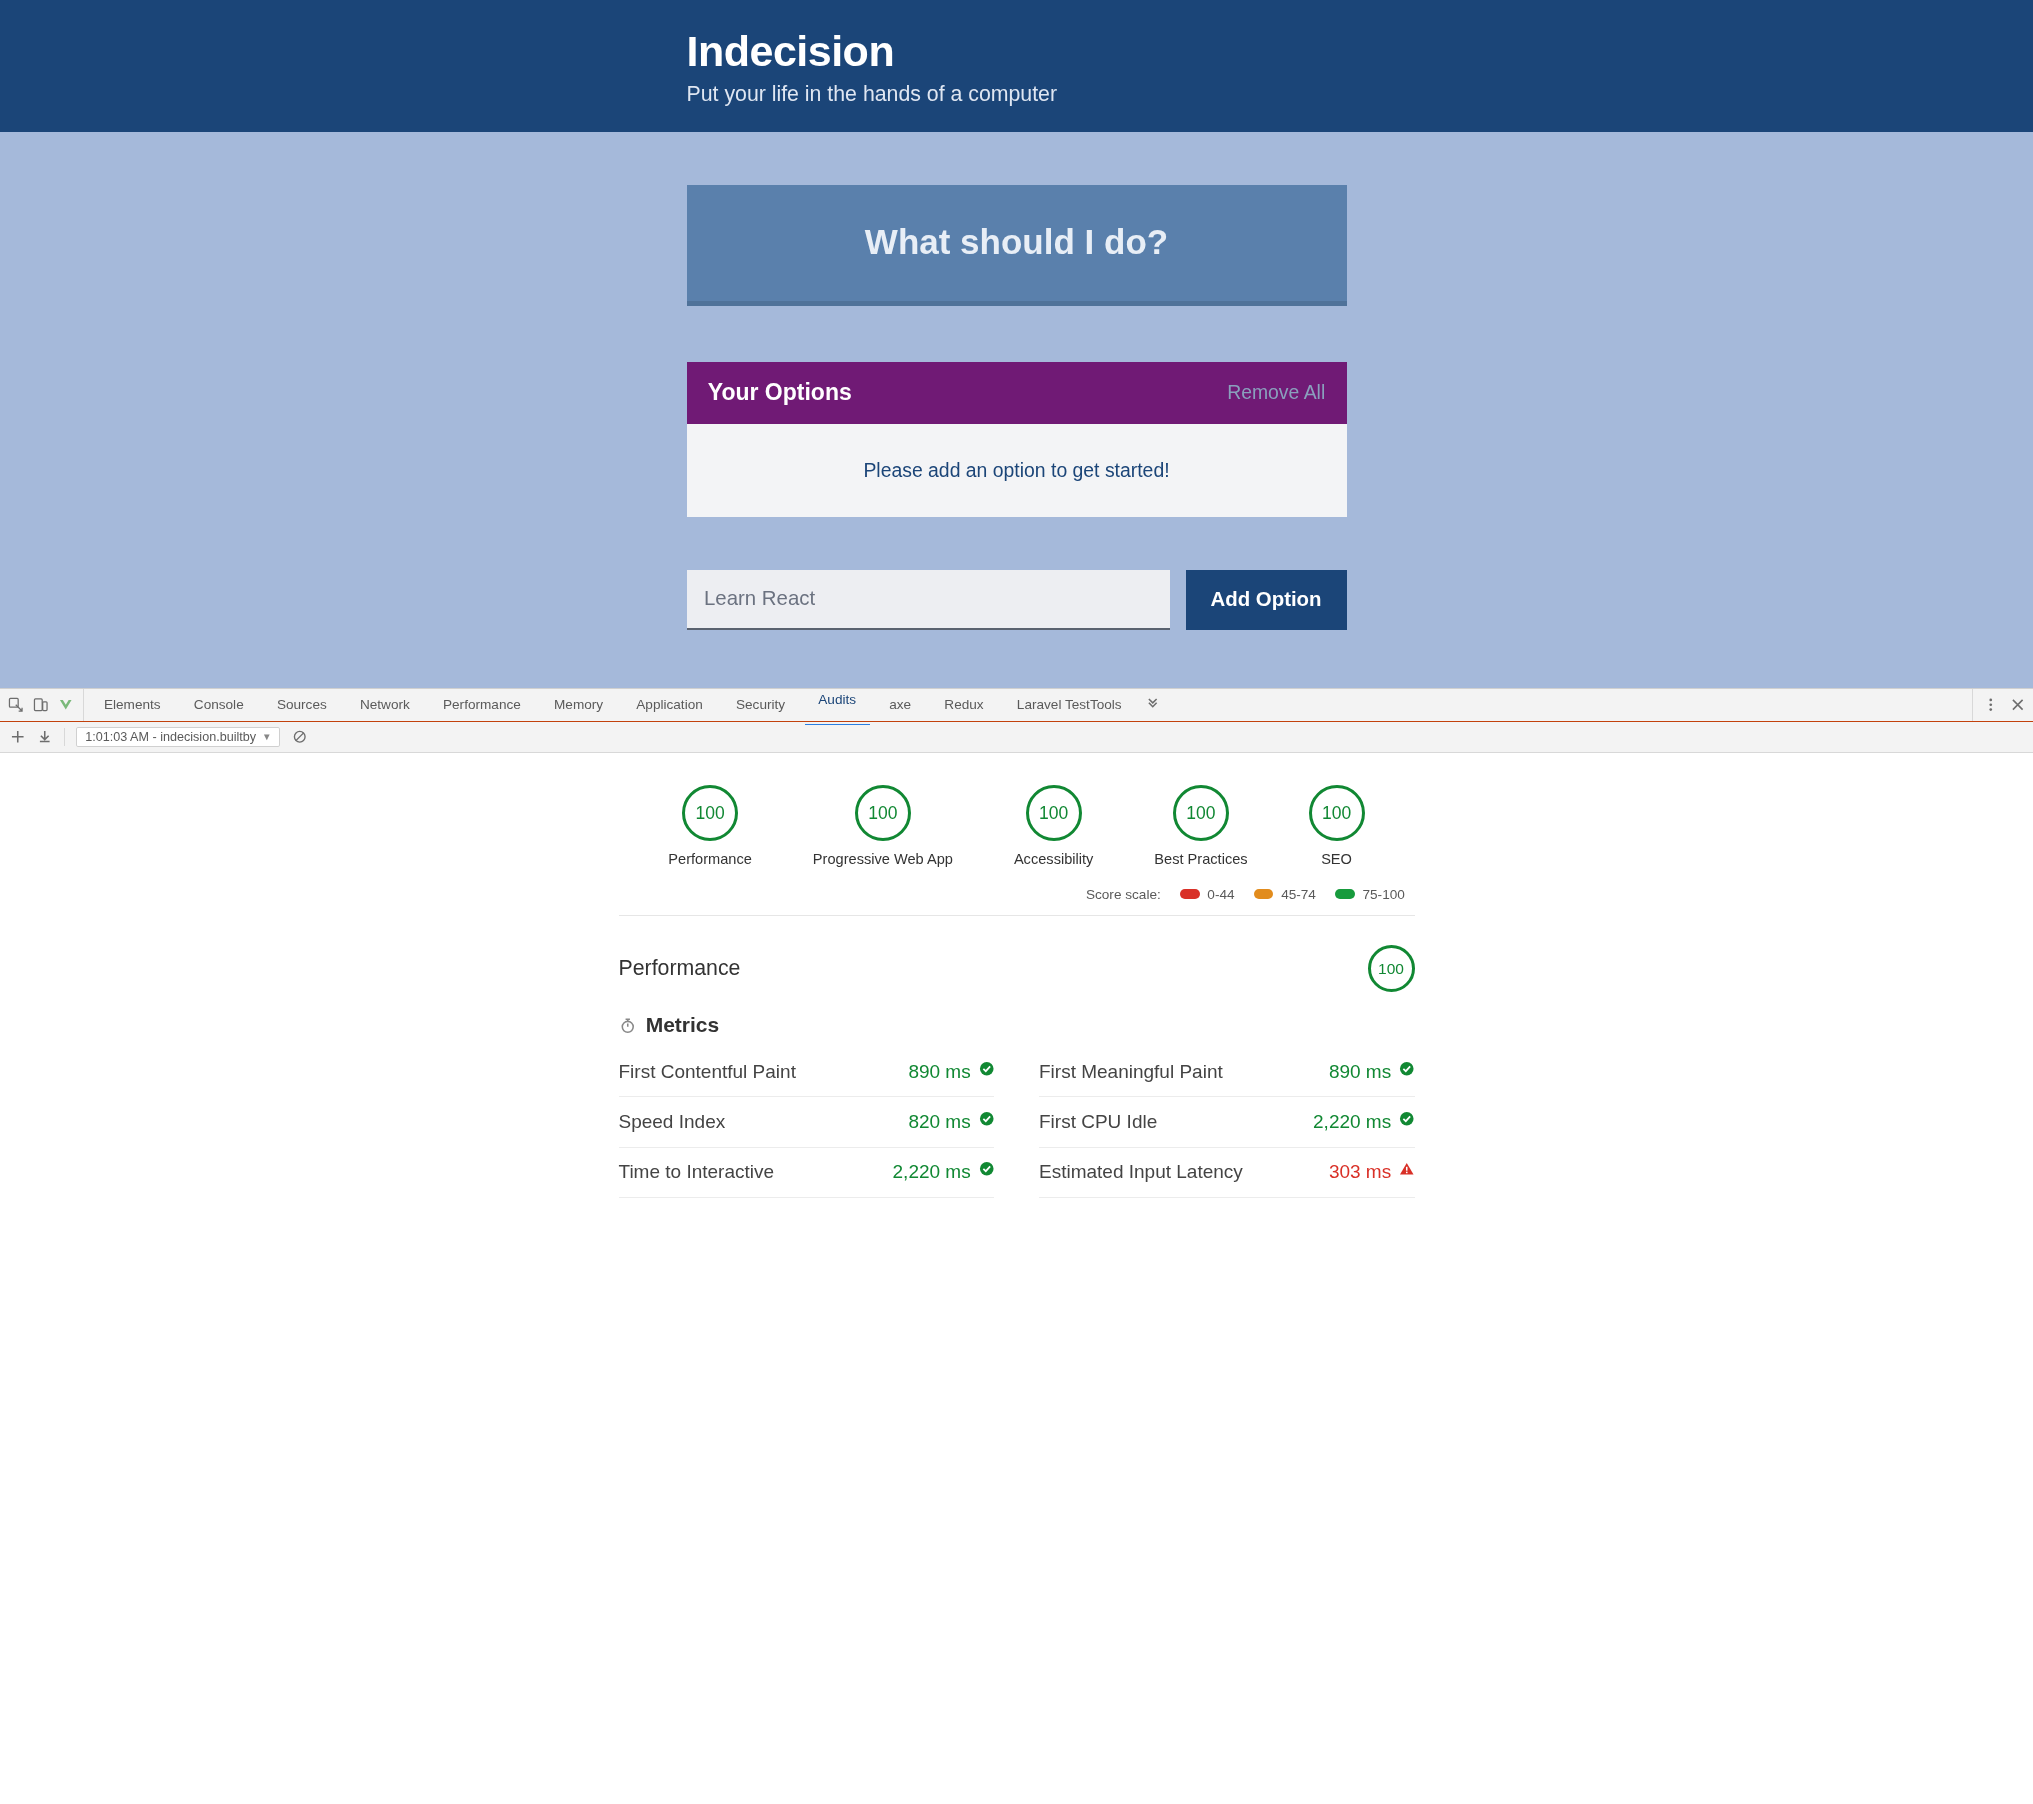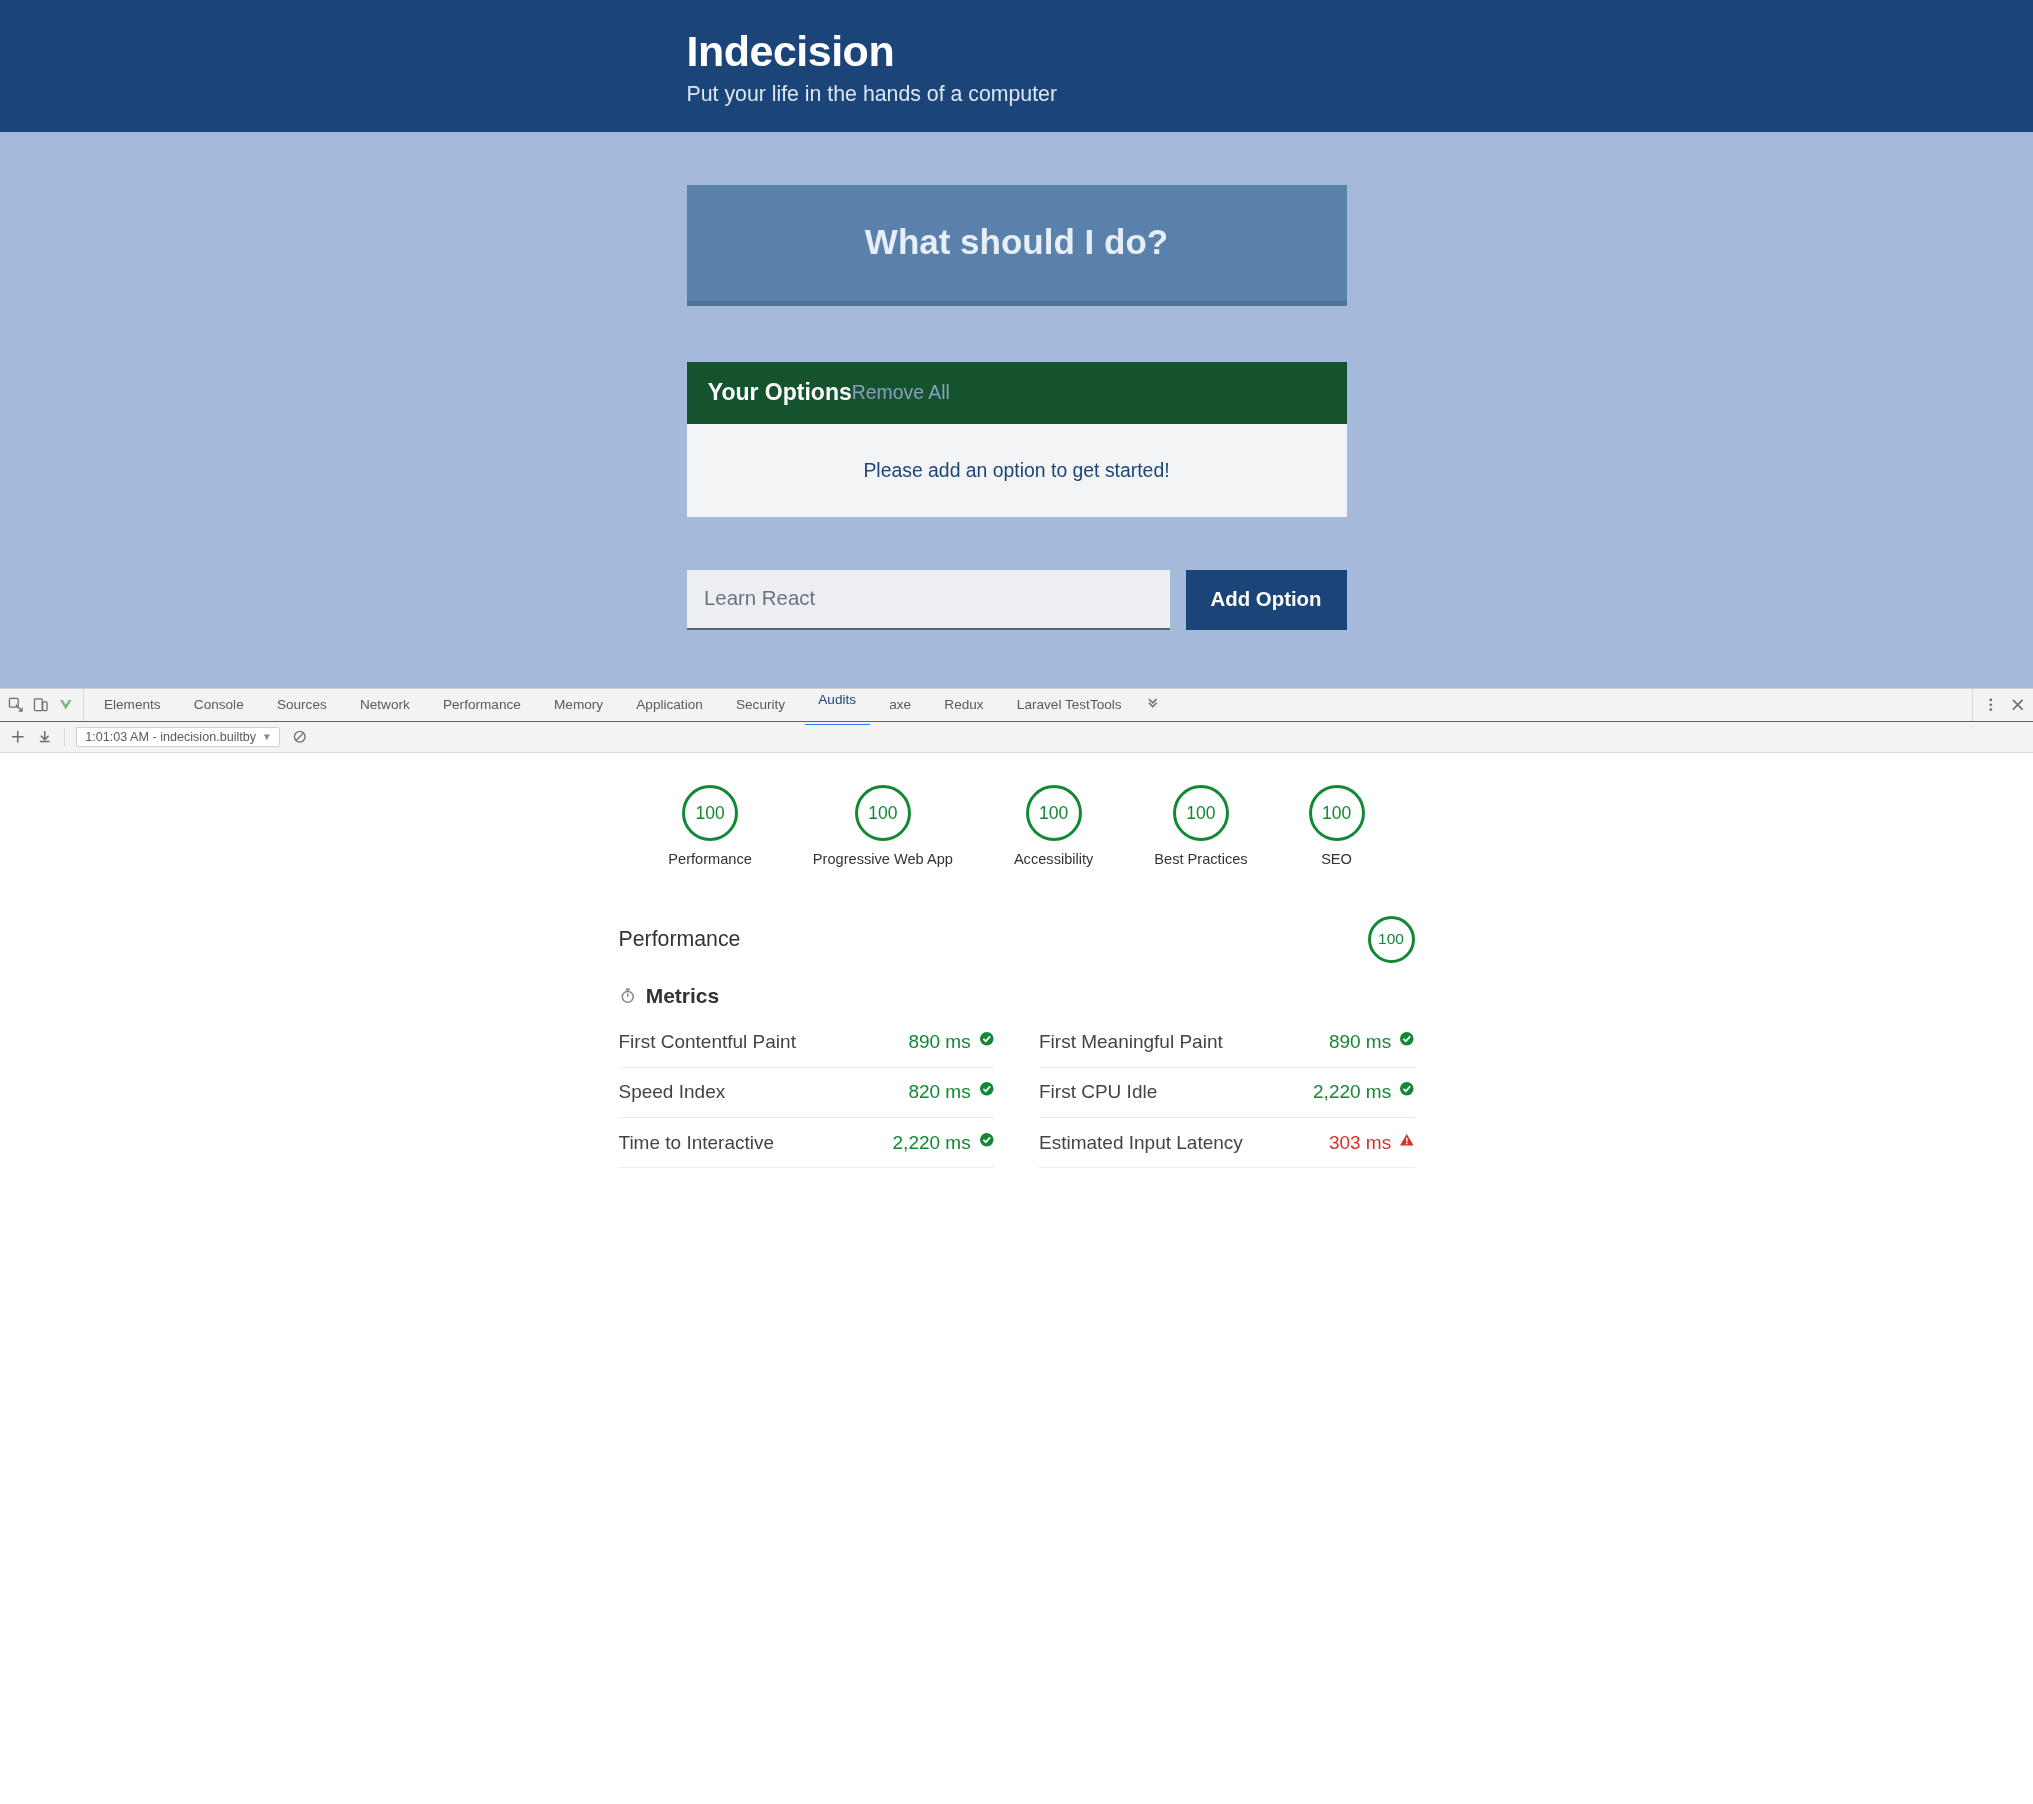--- a/index.html
+++ b/index.html
@@ -23,22 +23,22 @@
   font-size: 35px;
   font-weight: 700;
   border: none;
   padding: 37px 0 39px;
   cursor: pointer;
   border-bottom: 5.8px solid #4f7299;
 }
 
 .options-box { margin-top: 56px; }
 .options-head {
-  background: #14532d;
-  display: flex; align-items: center;
+  background: #701a75;
+  display: flex; justify-content: space-between; align-items: center;
   padding: 17.5px 21.3px;
 }
 .options-head-title { color: #fff; font-size: 23px; font-weight: 700; }
 .options-head-remove { color: #8aa0bd; font-size: 19.4px; font-weight: 500; cursor: pointer; }
 .options-empty {
   background: #f3f4f6;
   color: #1b4578;
   text-align: center;
   padding: 35px 19.4px;
   font-size: 19.4px;
@@ -264,20 +264,35 @@
         <div class="score-item">
           <div class="score-ring">100</div>
           <div class="score-label">Best Practices</div>
         </div>
         <div class="score-item">
           <div class="score-ring">100</div>
           <div class="score-label">SEO</div>
         </div>
       </div>
 
+      <div class="scale-row">
+        <span>Score scale:</span>
+        <span class="scale-pill">
+            <span class="pill red"></span>
+            <span>0-44</span>
+          </span>
+        <span class="scale-pill">
+            <span class="pill orange"></span>
+            <span>45-74</span>
+          </span>
+        <span class="scale-pill">
+            <span class="pill green"></span>
+            <span>75-100</span>
+          </span>
+      </div>
 
       <div class="perf-section">
         <div class="perf-head">
           <div class="perf-title">Performance</div>
           <div class="score-ring small">100</div>
         </div>
 
         <div class="perf-metrics-head">
           <span class="clock-icon">
             <svg viewBox="0 0 16 16" fill="none" stroke="currentColor" stroke-width="1.4">

